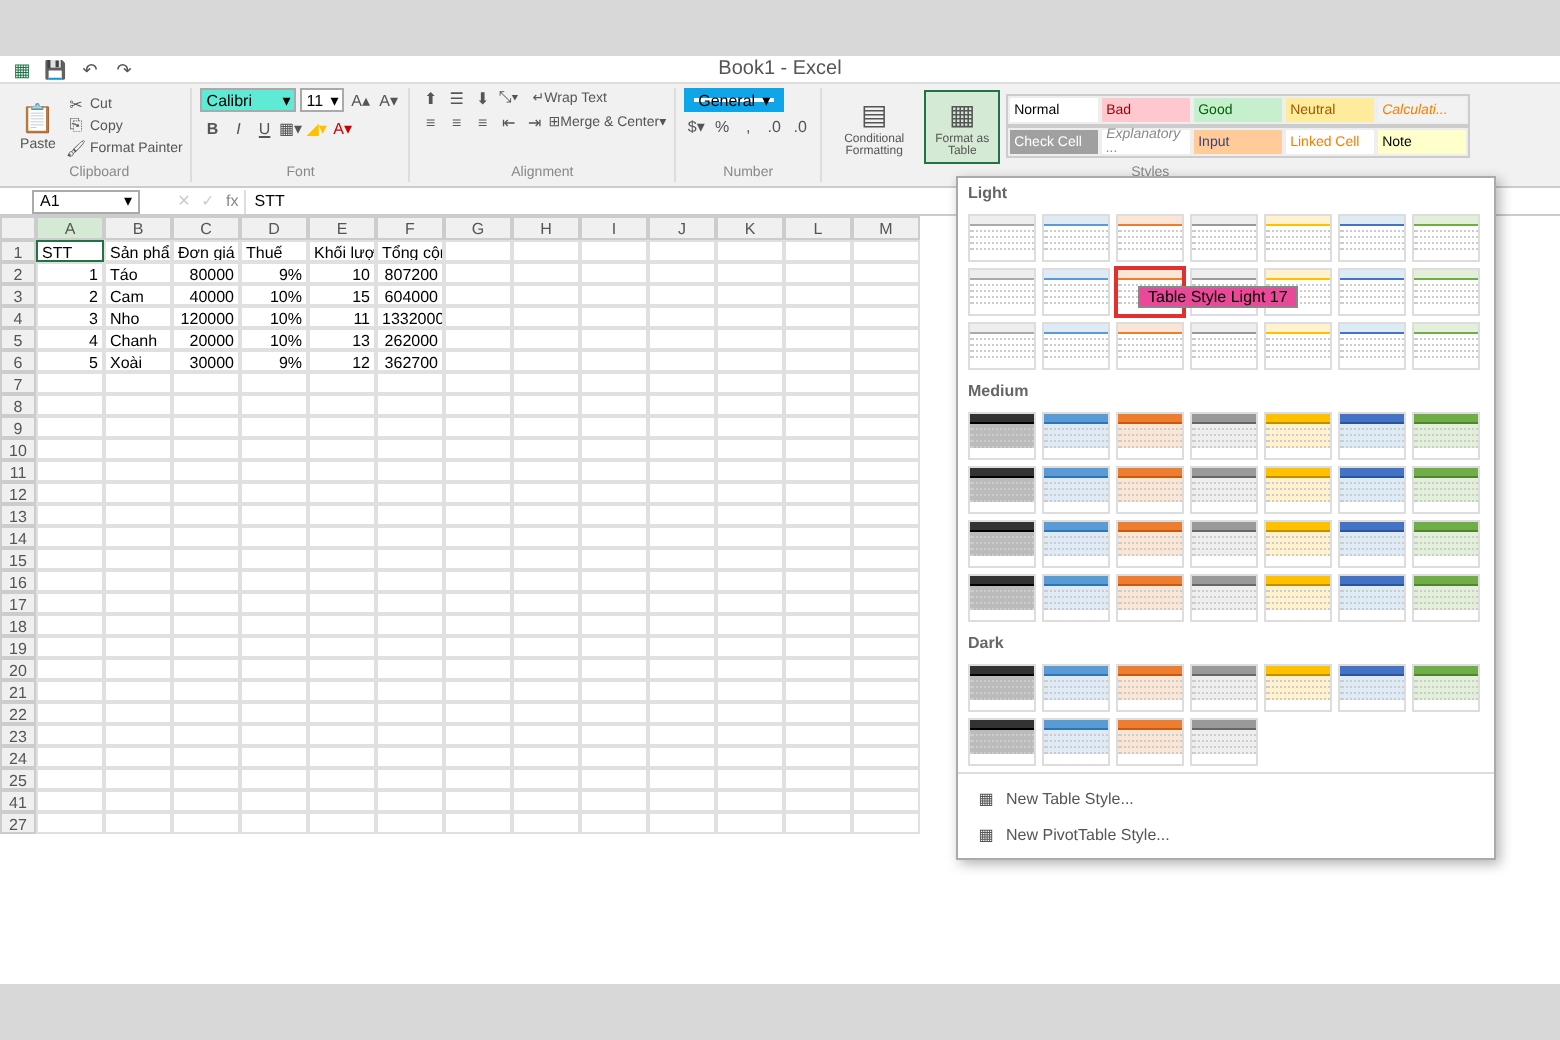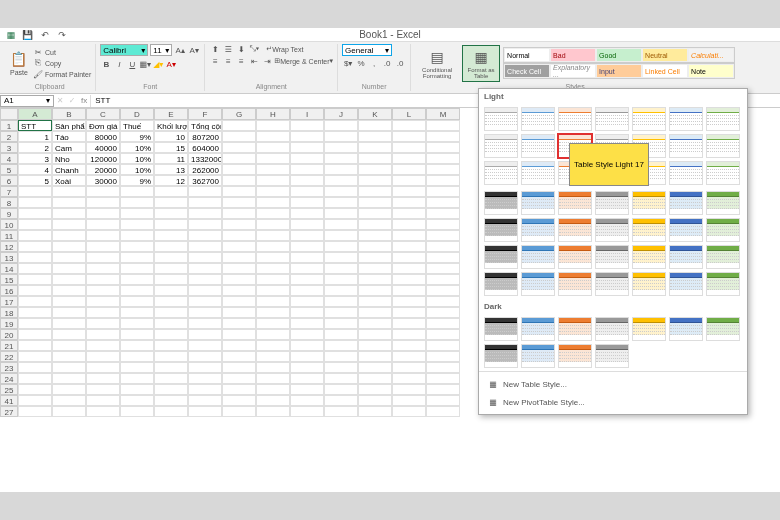--- a/index.html
+++ b/index.html
@@ -20,35 +20,35 @@
 .btn-v{display:flex;flex-direction:column;align-items:center;gap:1px;padding:2px;font-size:7px;color:#555;cursor:pointer}
 .btn-v .ic{width:18px;height:18px;display:flex;align-items:center;justify-content:center;font-size:14px}
 .clip-col{display:flex;flex-direction:column;gap:1px;font-size:7px;color:#555}
 .clip-row{display:flex;align-items:center;gap:2px;cursor:pointer}
 .mini-ic{width:10px;height:10px;display:inline-flex;align-items:center;justify-content:center;font-size:8px}
 .font-box{width:48px;height:12px;border:1px solid #aaa;background:#5eead4;font-size:8px;padding:0 2px;display:flex;align-items:center;justify-content:space-between}
 .size-box{width:22px;height:12px;border:1px solid #aaa;background:#fff;font-size:8px;padding:0 2px;display:flex;align-items:center;justify-content:space-between}
 .fbtns{display:flex;gap:1px}
 .fbtn{width:12px;height:12px;display:flex;align-items:center;justify-content:center;font-size:8px;color:#555;cursor:pointer}
 .abtn{width:12px;height:10px;display:flex;align-items:center;justify-content:center;color:#555;font-size:8px;cursor:pointer}
-.num-box{width:50px;height:12px;border:1px solid #0ea5e9;background:#fff;font-size:8px;padding:0 2px;display:flex;align-items:center;justify-content:space-between}
+.num-box{width:50px;height:12px;border:5px solid #0ea5e9;background:#fff;font-size:8px;padding:0 2px;display:flex;align-items:center;justify-content:space-between}
 .styles-gallery{display:flex;gap:0;border:1px solid #ccc}
 .style-cell{width:46px;height:14px;background:#fff;border:1px solid #eee;font-size:7px;padding:1px 2px;cursor:pointer;display:flex;align-items:center}
 .style-cell.normal{background:#fff}
 .style-cell.bad{background:#ffc7ce;color:#9c0006}
 .style-cell.good{background:#c6efce;color:#006100}
 .style-cell.neutral{background:#ffeb9c;color:#9c5700}
 .style-cell.calc{background:#f2f2f2;color:#fa7d00;font-style:italic}
 .style-cell.check{background:#a0a0a0;color:#fff}
 .style-cell.expl{background:#fff;color:#888;font-style:italic}
 .style-cell.input{background:#ffcc99;color:#3f3f76}
 .style-cell.linked{background:#fff;color:#fa7d00}
 .style-cell.note{background:#ffffcc}
 .namebox-row{height:14px;background:#fff;border-bottom:1px solid #ccc;display:flex;align-items:center}
-.namebox{width:54px;height:12px;border:1px solid #aaa;margin:0 0;font-size:8px;padding:0 3px;display:flex;align-items:center;justify-content:space-between}
+.namebox{width:54px;height:12px;border:1px solid #aaa;margin:0 16px;font-size:8px;padding:0 3px;display:flex;align-items:center;justify-content:space-between}
 .fx{font-size:8px;color:#888;margin:0 3px}
 .fbar{flex:1;height:12px;border-left:1px solid #ddd;padding:0 4px;font-size:8px;display:flex;align-items:center}
 .sheet{flex:1;overflow:hidden;background:#fff;position:relative}
 .grid{display:grid;grid-template-columns:18px repeat(13,34px);font-size:8px}
 .gh{background:#f0f0f0;border:0.5px solid #ccc;text-align:center;padding:1px;color:#555;height:12px}
 .gh.sel{background:#d4ead4}
 .rh{background:#f0f0f0;border:0.5px solid #ccc;text-align:center;padding:1px;color:#555;height:11px}
 .cell{border:0.5px solid #e0e0e0;padding:1px 2px;height:11px;overflow:hidden;white-space:nowrap}
 .cell.r{text-align:right}
 .cell.sel{border:1px solid #217346;background:#fff}
@@ -66,21 +66,21 @@
 .ts.l-gold .ts-h{background:#fff2cc;border-color:#ffc000}
 .ts.l-teal .ts-h{background:#ddebf6;border-color:#4472c4}
 .ts.l-green .ts-h{background:#e2efd9;border-color:#70ad47}
 .ts.m-dark .ts-h{background:#333;border-color:#000}.ts.m-dark .ts-r{background:#bbb}
 .ts.m-blue .ts-h{background:#5b9bd5;border-color:#2e75b5}.ts.m-blue .ts-r{background:#deeaf6}
 .ts.m-orange .ts-h{background:#ed7d31;border-color:#c55a11}.ts.m-orange .ts-r{background:#fbe5d5}
 .ts.m-gray .ts-h{background:#999;border-color:#666}.ts.m-gray .ts-r{background:#eee}
 .ts.m-gold .ts-h{background:#ffc000;border-color:#bf8f00}.ts.m-gold .ts-r{background:#fff2cc}
 .ts.m-teal .ts-h{background:#4472c4;border-color:#2f5496}.ts.m-teal .ts-r{background:#ddebf6}
 .ts.m-green .ts-h{background:#70ad47;border-color:#548235}.ts.m-green .ts-r{background:#e2efd9}
-.tooltip{position:absolute;background:#fde047;border:1px solid #888;padding:16px 4px;font-size:8px;top:54px;left:90px;white-space:nowrap;z-index:50}
+.tooltip{position:absolute;background:#ec4899;border:1px solid #888;padding:0 4px;font-size:8px;top:54px;left:90px;white-space:nowrap;z-index:50}
 .gal-footer{border-top:1px solid #ddd;padding:3px 5px}
 .gal-footer-item{display:flex;align-items:center;gap:4px;padding:3px;cursor:pointer;color:#555}
 .gal-footer-item .fic{width:12px;height:12px;display:flex;align-items:center;justify-content:center}
 .fmt-active{background:#d4ead4;border:1px solid #217346}
 </style>
 </head>
 <body>
 
 <div class="app">
   <div class="titlebar">
@@ -769,20 +769,21 @@
       </div>
       <div class="ts l-green">
         <div class="ts-h"></div>
         <div class="ts-r"></div>
         <div class="ts-r"></div>
         <div class="ts-r"></div>
         <div class="ts-r"></div>
       </div>
     </div>
   <div class="tooltip">Table Style Light 17</div>
+  <div class="gal-title">Medium</div>
   <div class="gal-grid" id="med-grid">
       <div class="ts m-dark">
         <div class="ts-h"></div>
         <div class="ts-r"></div>
         <div class="ts-r"></div>
         <div class="ts-r"></div>
         <div class="ts-r"></div>
       </div>
       <div class="ts m-blue">
         <div class="ts-h"></div>

